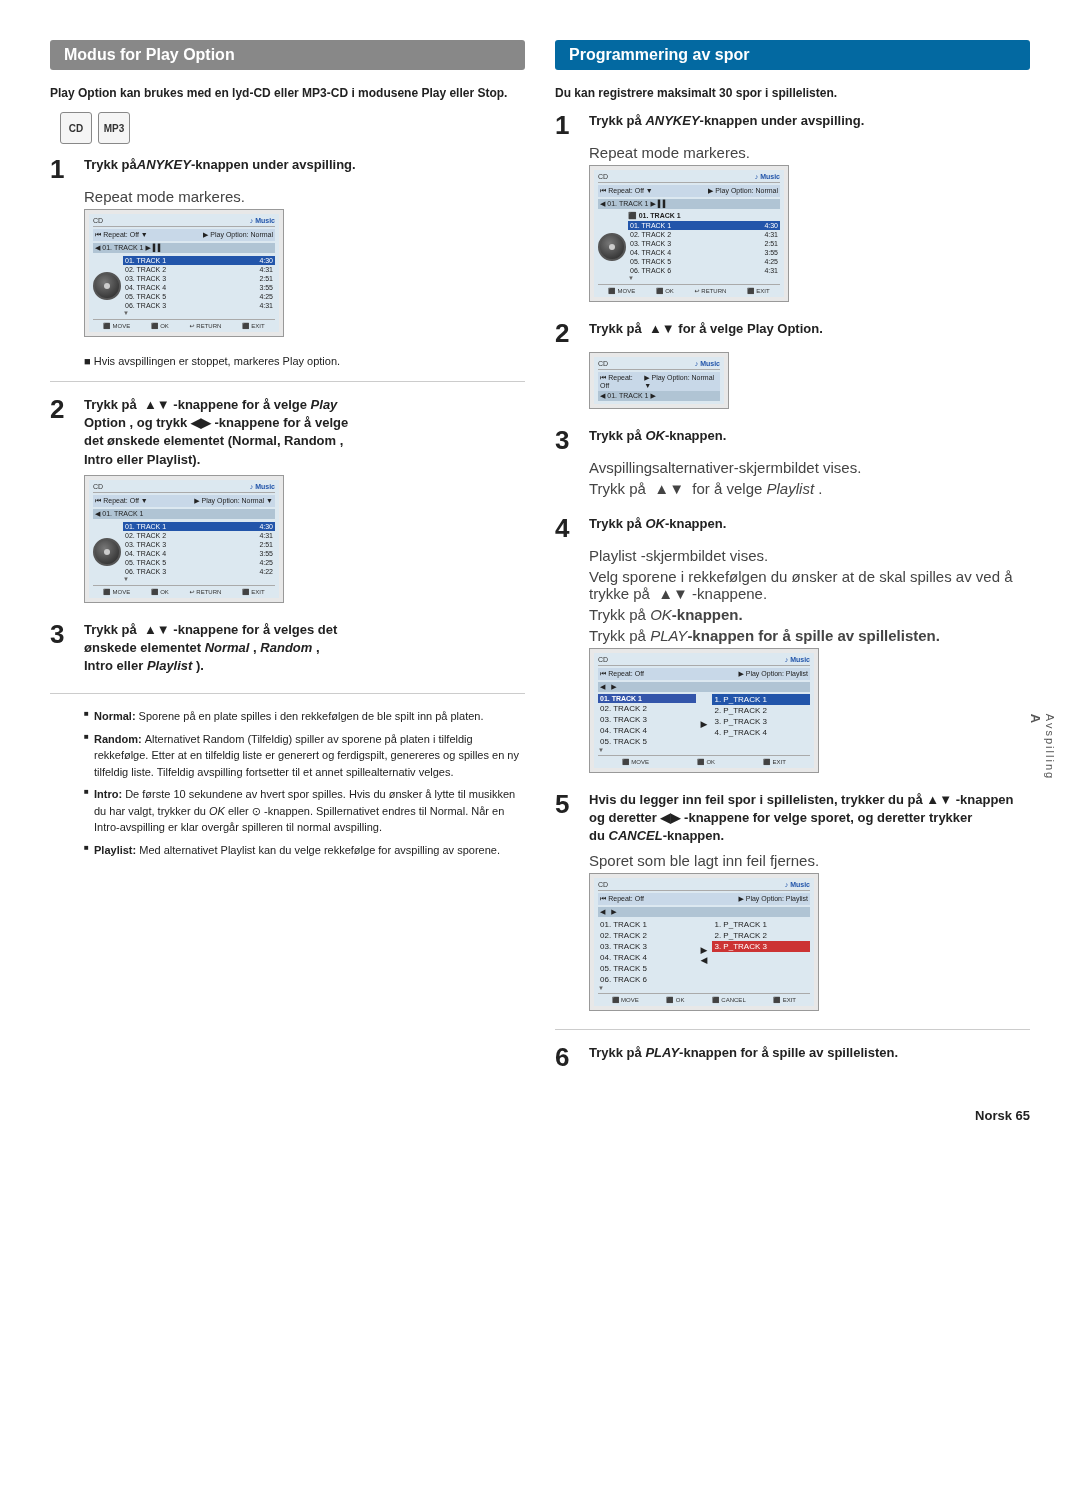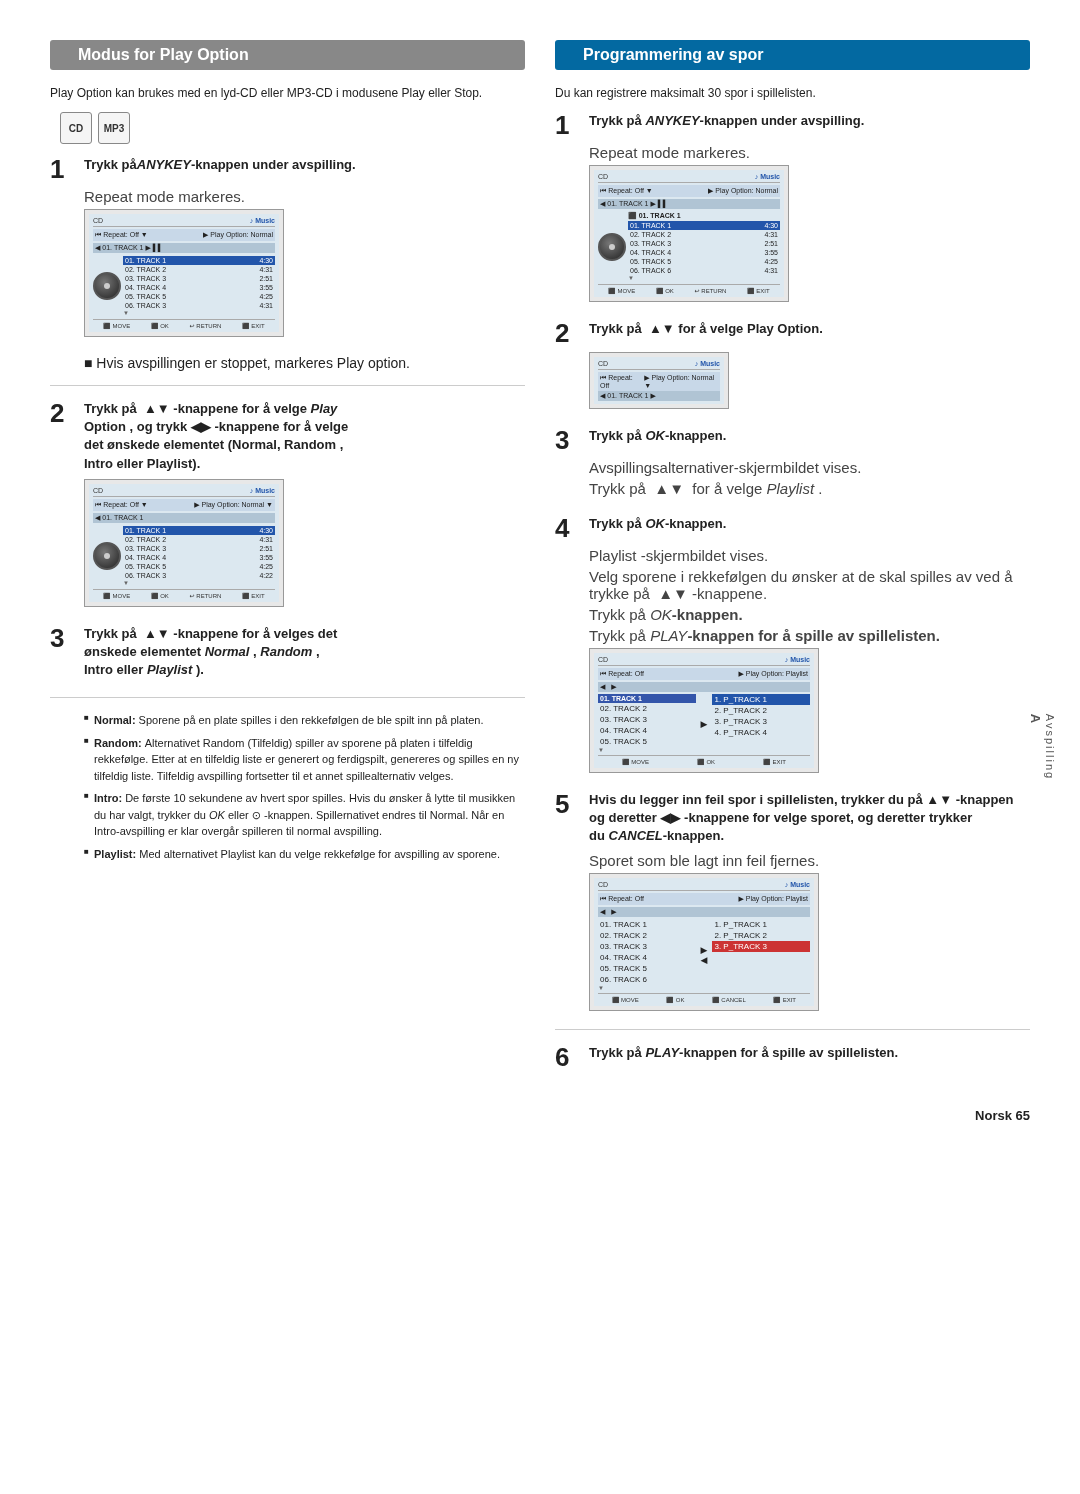--- a/index.html
+++ b/index.html
@@ -22,21 +22,21 @@
     }
     .col-right {
       flex: 1;
       min-width: 0;
     }
     .section-header {
       background: #888;
       color: #fff;
       font-size: 16px;
       font-weight: bold;
-      padding: 6px 28px;
+      padding: 6px 14px;
       border-radius: 3px;
       margin-bottom: 14px;
       display: inline-block;
       width: 100%;
     }
     .section-header.light {
       background: #0369a1;
     }
     .step-block {
       margin-bottom: 18px;
@@ -62,21 +62,21 @@
     }
     .step-sub {
       font-size: 15px;
       color: #444;
       margin-left: 34px;
       margin-bottom: 4px;
     }
     .step-sub strong { font-weight: bold; }
     .intro-text {
       font-size: 12px;
-      font-weight: normal;
+      font-weight: bold;
       margin-bottom: 10px;
       line-height: 1.5;
     }
     .icons-row {
       display: flex;
       gap: 6px;
       margin-bottom: 12px;
       margin-left: 10px;
     }
     .icon-box {
@@ -158,21 +158,21 @@
     .ds-footer {
       display: flex;
       justify-content: space-around;
       font-size: 6px;
       border-top: 1px solid #aaa;
       padding-top: 2px;
       margin-top: 2px;
       color: #333;
     }
     .note-text {
-      font-size: 14px;
+      font-size: 11px;
       margin-bottom: 8px;
       margin-left: 34px;
     }
     .note-text::before {
       content: '■ ';
     }
     .bullet-list {
       margin-left: 34px;
       margin-bottom: 10px;
     }

